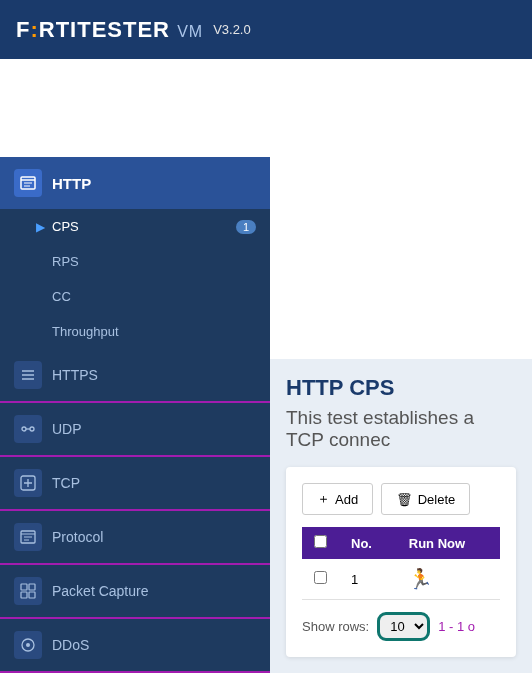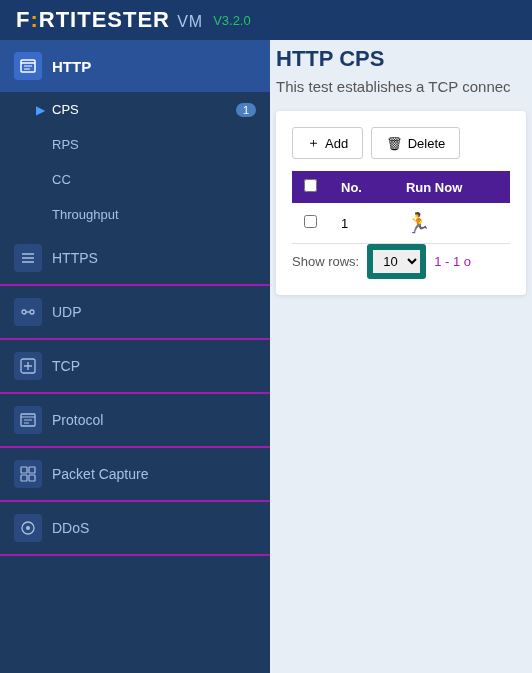--- a/index.html
+++ b/index.html
@@ -4,41 +4,42 @@
   <style>
     * { box-sizing: border-box; margin: 0; padding: 0; }
     body { font-family: 'Segoe UI', Arial, sans-serif; width: 532px; height: 673px; overflow: hidden; display: flex; flex-direction: column; }
 
     
     .header {
       background-color: #1a3a6b;
       padding: 10px 16px;
       display: flex;
       align-items: center;
-      height: 40px;
+      height: 59px;
       flex-shrink: 0;
     }
     .header-logo {
       color: white;
       font-size: 22px;
       font-weight: bold;
       letter-spacing: 1px;
     }
     .header-logo span.bracket { color: #f90; }
     .header-version {
-      color: #22c55e;
+      color: #e5e5e5;
       font-size: 13px;
       margin-left: 10px;
     }
 
     
     .main-layout {
       display: flex;
       flex: 1;
       overflow: hidden;
+      align-items: flex-end;
     }
 
     
     .sidebar {
       background-color: #1e3a5f;
       width: 270px;
       flex-shrink: 0;
       overflow-y: auto;
     }
 
@@ -118,31 +119,31 @@
       font-size: 14px;
       color: #a8c0e0;
       flex-shrink: 0;
     }
 
     
     .content {
       flex: 1;
       background-color: #e8eef5;
       overflow-y: auto;
-      padding: 6px;
+      padding: 16px;
     }
     .content-title {
       font-size: 22px;
       color: #1a3a6b;
       font-weight: bold;
       margin-bottom: 6px;
     }
     .content-desc {
       color: #555;
-      font-size: 15px;
+      font-size: 19px;
       margin-bottom: 16px;
     }
 
     .table-container {
       background: white;
       border-radius: 4px;
       padding: 16px;
       box-shadow: 0 1px 4px rgba(0,0,0,0.1);
     }
 
@@ -185,28 +186,29 @@
     }
     .run-icon {
       font-size: 20px;
       color: #1a3a6b;
       cursor: pointer;
     }
 
     .table-footer {
       display: flex;
       align-items: center;
+      margin-top: 12px;
       font-size: 13px;
       color: #555;
       gap: 8px;
     }
     .table-footer select {
       padding: 3px 6px;
-      border: 6px solid #0f766e;
-      border-radius: 3px;
+      border: 3px solid #0f766e;
+      border-radius: 9px;
       font-size: 13px;
     }
     .table-footer .page-info {
       font-size: 13px;
       color: #a21caf;
     }
 
     .checkbox-header {
       width: 30px;
     }

